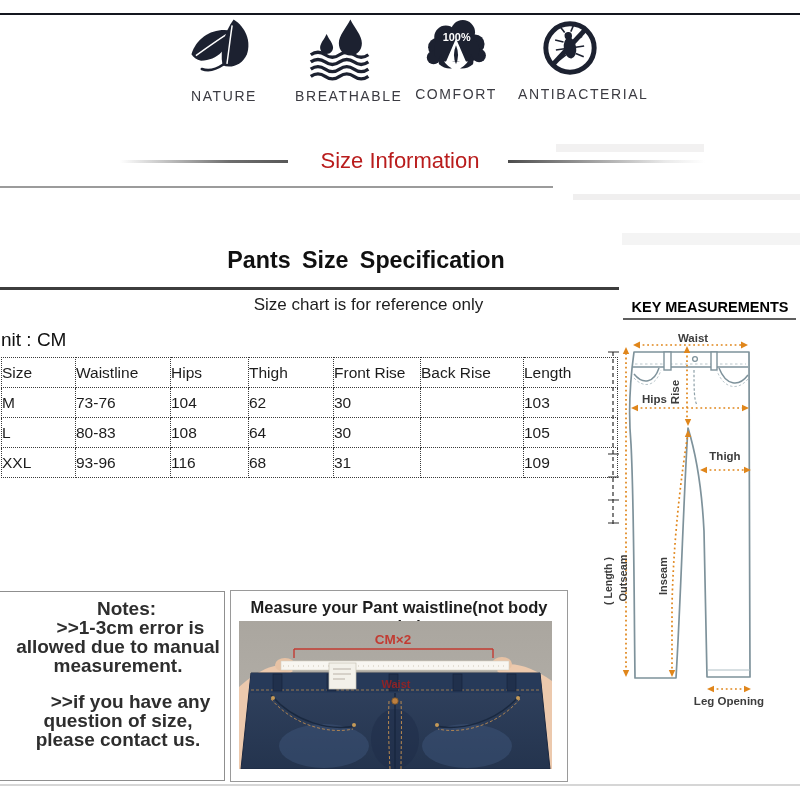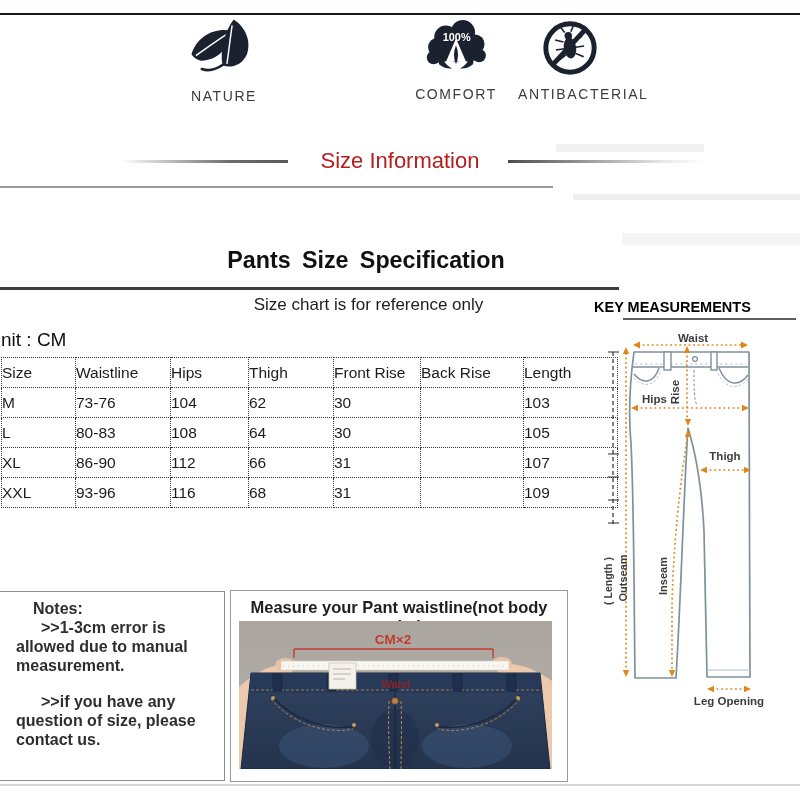--- a/index.html
+++ b/index.html
@@ -18,30 +18,30 @@
               background:linear-gradient(to right,#4c4c4c,rgba(170,170,170,.25) 80%,rgba(220,220,220,0));}
   .subrule{top:186px;left:0;width:553px;height:1.5px;background:#9b9b9b;}
   .ghost1{top:144px;left:556px;width:148px;height:8px;background:#f2f1f1;}
   .ghost2{top:194px;left:573px;width:227px;height:6px;background:#f0efef;}
   .ghost3{top:233px;left:622px;width:178px;height:12px;background:#f4f4f4;}
   
   .spec-title{top:246px;left:0;width:732px;text-align:center;font-size:24px;font-weight:bold;
               color:#101010;word-spacing:5px;transform:scaleX(.97);}
   .spec-rule{top:287px;left:0;width:619px;height:2.5px;background:#3d3d3d;}
   .spec-sub{top:295px;left:0;width:737px;text-align:center;font-size:17px;color:#1d1d1d;}
-  .key-title{top:299px;left:594px;width:176px;font-size:14.5px;font-weight:bold;color:#000;}
+  .key-title{top:299px;left:622px;width:176px;text-align:center;font-size:14.5px;font-weight:bold;color:#000;}
   .key-underline{top:318px;left:623px;width:173px;height:2px;background:#5f5f5f;}
   .unit{top:329px;left:1px;font-size:19px;color:#101010;}
   
   table.size-table{position:absolute;top:357px;left:1px;border-collapse:collapse;table-layout:fixed;}
   .size-table th,.size-table td{border:1.4px dotted #3a3a3a;text-align:left;vertical-align:middle;
       font-size:15.5px;font-weight:normal;color:#1c1c1c;height:29px;padding:0;overflow:hidden;}
   
   .notes-box{left:-1px;top:591px;width:226px;height:190px;border:1.5px solid #8f8f8f;background:#fff;
-             box-sizing:border-box;padding:7px 4px 0 8px;font-size:16px;font-weight:600;color:#2e2e2e;line-height:19px;}
+             box-sizing:border-box;padding:7px 4px 0 8px;font-size:19px;font-weight:600;color:#2e2e2e;line-height:19px;text-align:center;}
   .notes-box p{margin:0 0 17px 8px;text-indent:25px;}
   .notes-box .nt{font-weight:600;margin:0;}
   .measure-box{left:230px;top:590px;width:338px;height:192px;border:1.5px solid #9a9a9a;background:#fff;box-sizing:border-box;}
   .measure-title{position:absolute;top:7px;left:0;width:100%;text-align:center;
                  font-size:16.5px;font-weight:bold;color:#1e1e1e;}
   .photo{position:absolute;left:8px;top:30px;width:313px;height:148px;}
   .bottom-rule{left:0;top:784px;width:800px;height:2px;background:#d6d6d6;}
   svg text{font-family:"Liberation Sans",sans-serif;}
 </style>
 </head>
@@ -55,20 +55,33 @@
     <svg width="74" height="64" viewBox="0 0 100 84">
       <path d="M6,49 C13,26 35,13 59,17 C57,42 41,57 19,58 C13,56 8,53 6,49 Z" fill="#1c2130"></path>
       <path d="M12,51 C26,41 40,31 54,22" stroke="#fff" stroke-width="2" fill="none"></path>
       <path d="M63,2 C79,12 87,31 81,49 C75,63 60,69 48,64 C44,43 51,18 63,2 Z" fill="#1c2130"></path>
       <path d="M61,10 C58,30 56,48 54,62" stroke="#fff" stroke-width="2" fill="none"></path>
       <path d="M49,63 C39,70 28,72 20,69" stroke="#1c2130" stroke-width="3.5" fill="none" stroke-linecap="round"></path>
     </svg>
     <div class="lbl">NATURE</div>
   </div>
 
+  <div class="abs feature" style="left:295px;width:92px;">
+    <svg width="72" height="64" viewBox="0 0 100 84">
+      <path d="M63,1 C69,13 79,23 79,34 C79,44 72,51 63,51 C54,51 47,44 47,34 C47,23 57,13 63,1 Z" fill="#1c2130"></path>
+      <path d="M30,21 C33,28 39,34 39,40 C39,45 35,49 30,49 C25,49 21,45 21,40 C21,34 27,28 30,21 Z" fill="#1c2130"></path>
+      <g stroke="#1c2130" stroke-width="4.6" fill="none">
+        <path d="M8,50 Q18,43 28,50 T48,50 T68,50 T88,50"></path>
+        <path d="M8,60 Q18,53 28,60 T48,60 T68,60 T88,60"></path>
+        <path d="M8,70 Q18,63 28,70 T48,70 T68,70 T88,70"></path>
+        <path d="M8,80 Q18,73 28,80 T48,80 T68,80 T88,80"></path>
+      </g>
+    </svg>
+    <div class="lbl">BREATHABLE</div>
+  </div>
 
   <div class="abs feature" style="left:415px;width:82px;">
     <svg width="68" height="62" viewBox="0 0 100 88">
       <g fill="#1c2130">
         <circle cx="35" cy="28" r="17"></circle>
           <circle cx="60" cy="21" r="18"></circle>
         <circle cx="78" cy="38" r="14"></circle>
           <circle cx="23" cy="43" r="14"></circle>
         <circle cx="84" cy="55" r="10"></circle>
           <circle cx="17" cy="58" r="10"></circle>
@@ -154,29 +167,20 @@
         <tr>
           <td>L</td>
           <td>80-83</td>
           <td>108</td>
           <td>64</td>
           <td>30</td>
           <td></td>
           <td>105</td>
         </tr>
         <tr>
-          <td>XL</td>
-          <td>86-90</td>
-          <td>112</td>
-          <td>66</td>
-          <td>31</td>
-          <td></td>
-          <td>107</td>
-        </tr>
-        <tr>
           <td>XXL</td>
           <td>93-96</td>
           <td>116</td>
           <td>68</td>
           <td>31</td>
           <td></td>
           <td>109</td>
         </tr>
       </tbody>
   </table>

